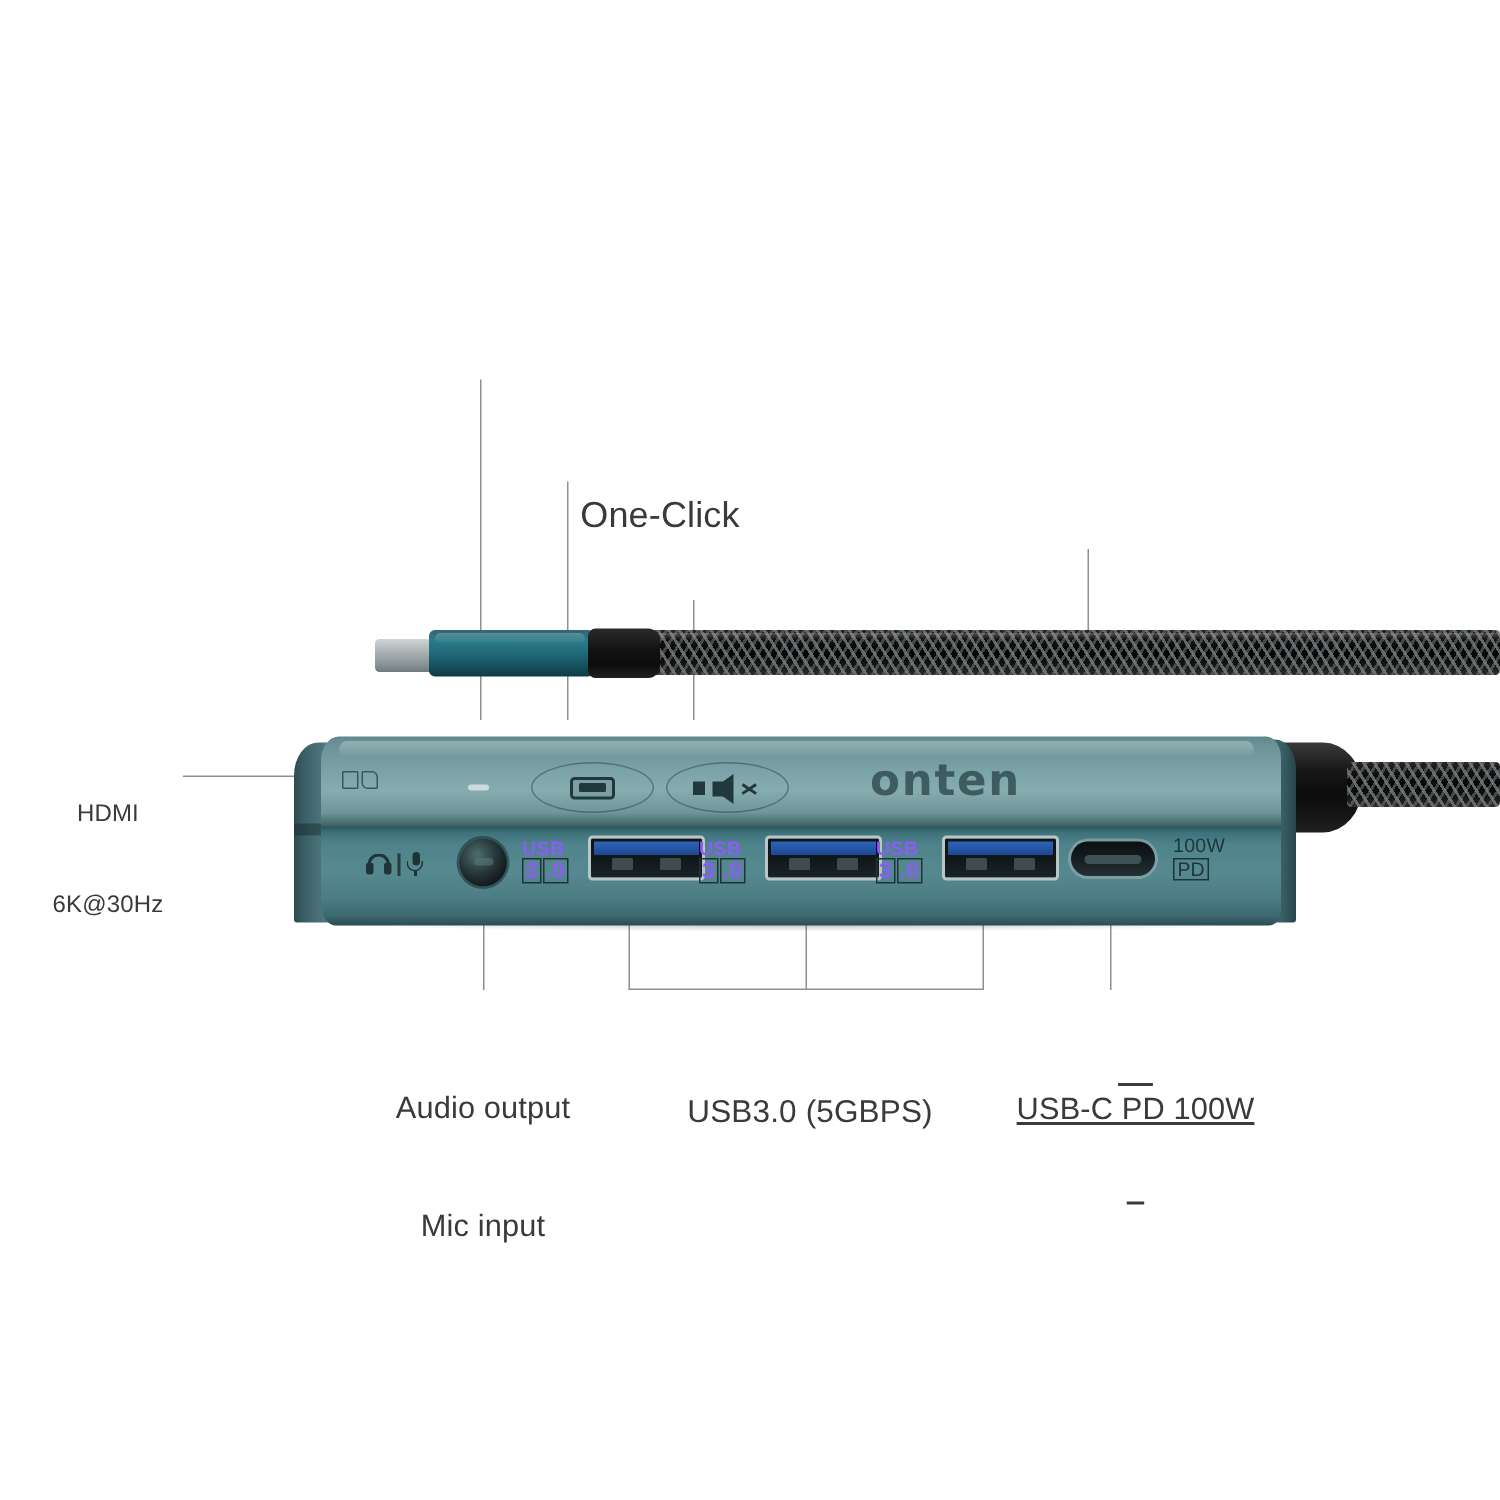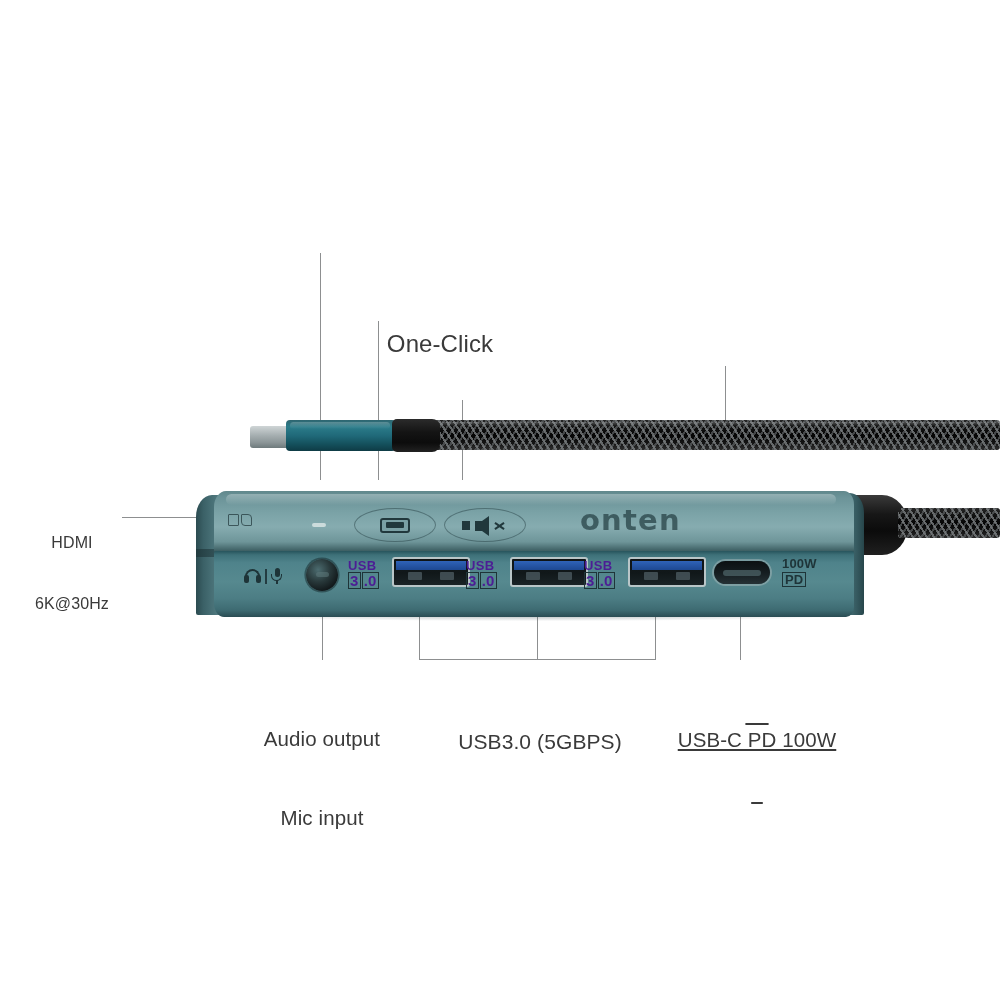--- a/index.html
+++ b/index.html
@@ -311,21 +311,21 @@
     position:absolute; left:10px; top:13px;
     width:13px; height:5px;
     background:#5e7a7c;
     border-radius:3px;
     opacity:.55;
   }
 
   .usb-txt {
     position: absolute;
     font-family: "Liberation Sans", sans-serif;
-    color: #4c1d95;
+    color: #8b5cf6;
     font-weight: 700;
     line-height: 1.02;
     letter-spacing: .3px;
   }
   .usb-txt .u1 { font-size: 13px; display:block; }
   .usb-txt .u2 { font-size: 15px; display:block; }
   .usb-txt .u2 span {
     display:inline-block;
     border: 1.4px solid #1e3438;
     padding: 0 1px;
@@ -378,21 +378,21 @@
     width:38px; height:6px;
     background:#4c6367;
     border-radius:4px;
     opacity:.75;
   }
   .pd-txt {
     position: absolute;
     left: 586px; top: 66px;
     font-family: "Liberation Sans", sans-serif;
     color: #1e3438;
-    font-weight: 700;
+    font-weight: 400;
     line-height: 1.05;
   }
   .pd-txt .w1 { font-size: 13px; display:block; letter-spacing:.2px;}
   .pd-txt .w2 {
     font-size: 13px; display:inline-block;
     border: 1.5px solid #1e3438;
     padding: 0 2px;
     margin-top: 1px;
     line-height: 1.05;
   }

